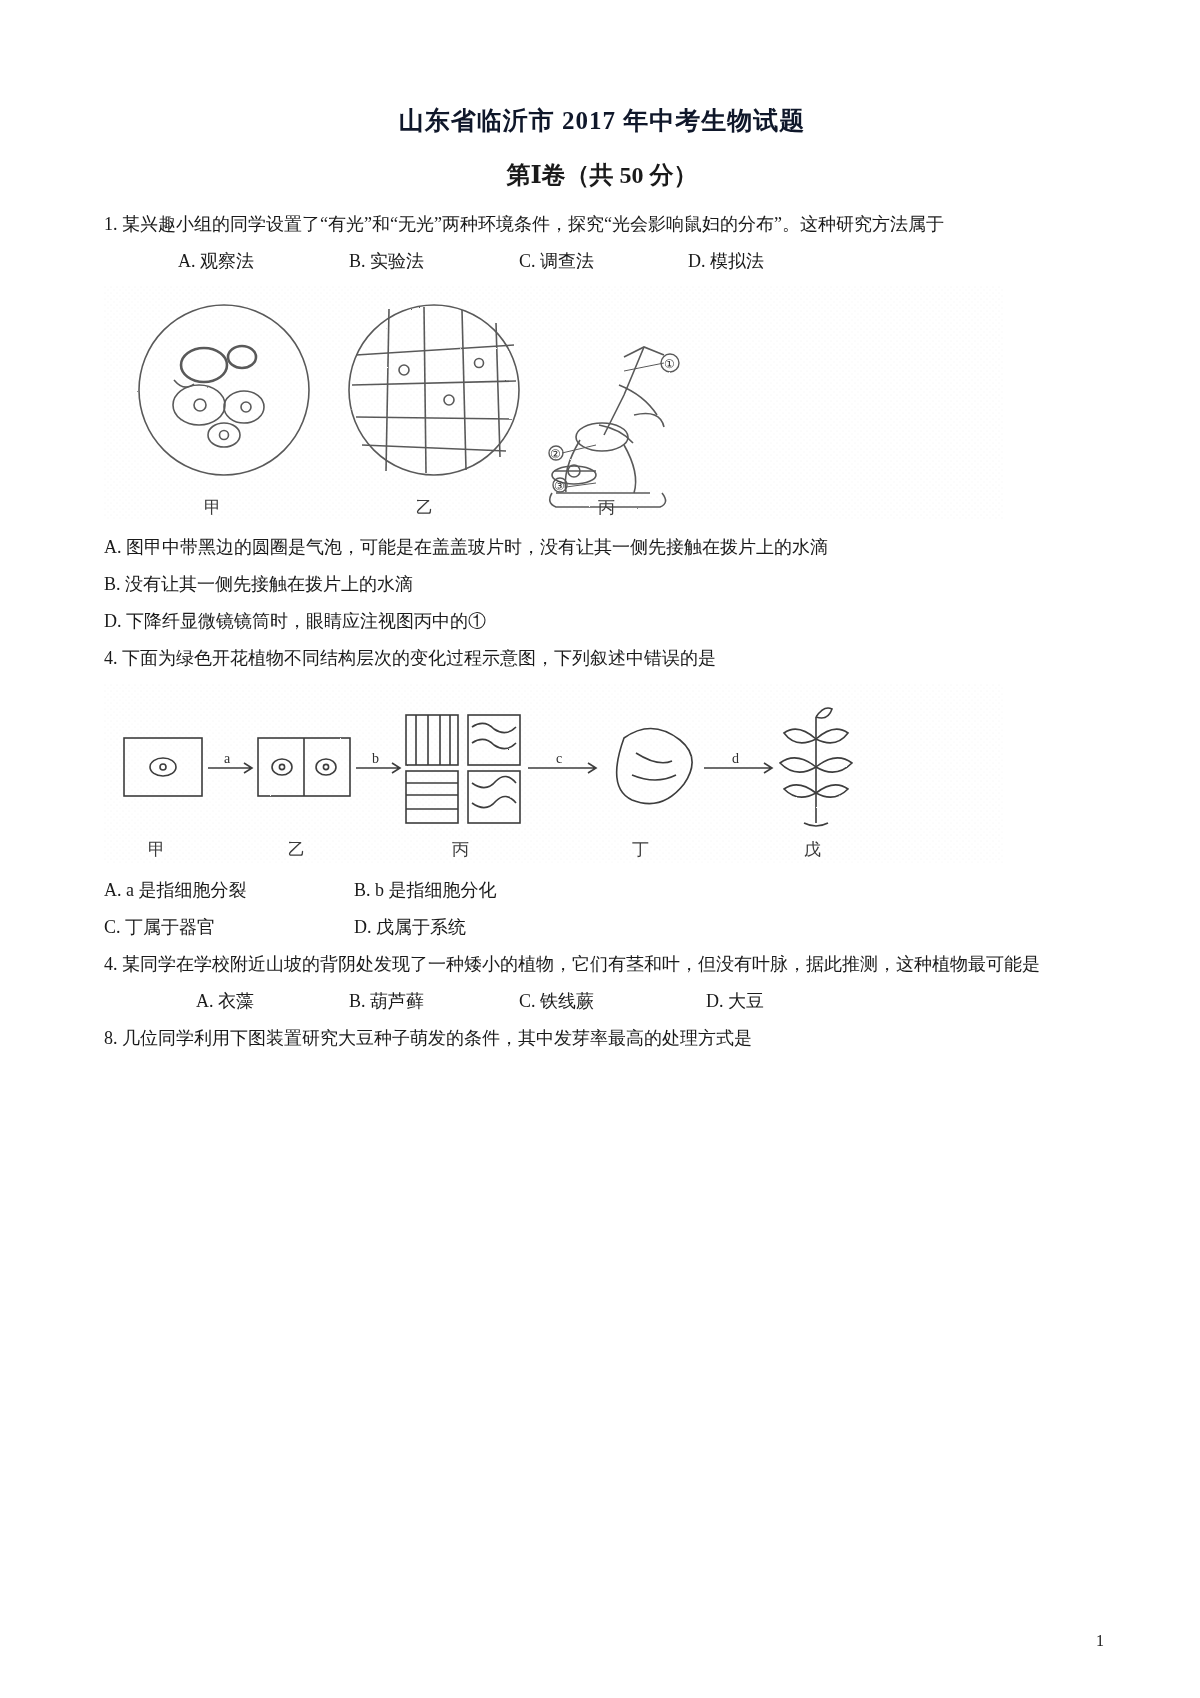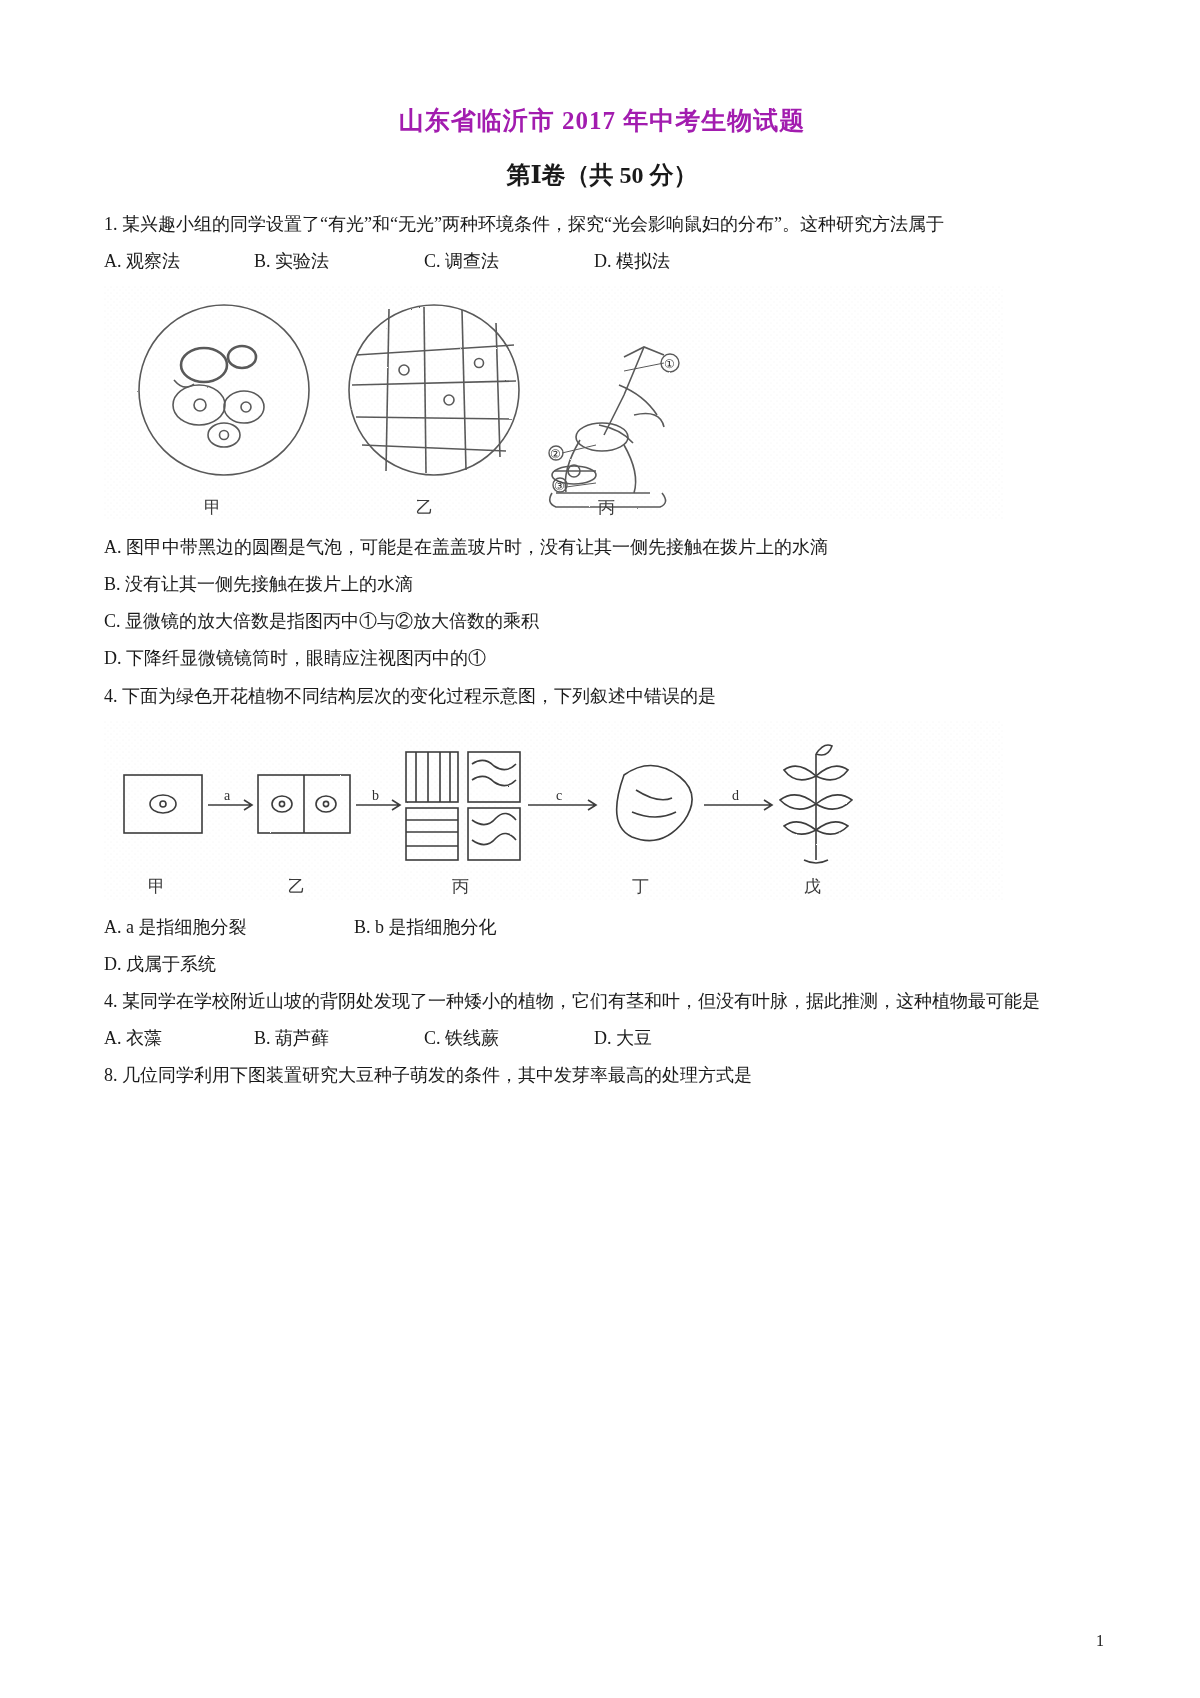--- a/index.html
+++ b/index.html
@@ -16,21 +16,21 @@
   }
   .page {
     position: relative;
     width: 1200px;
     height: 1698px;
     box-sizing: border-box;
     padding: 104px 100px 40px 104px;
   }
   .doc-title {
     text-align: center;
-    color: #a21caf;
+    color: #0f172a;
     font-weight: bold;
     font-size: 25px;
     letter-spacing: 1px;
     margin: 0 0 22px 0;
     font-family: "Liberation Serif", "DejaVu Serif", serif;
   }
   .section-head {
     text-align: center;
     font-size: 24px;
     font-weight: bold;
@@ -52,21 +52,21 @@
   }
   .opts {
     font-size: 18px;
     line-height: 1.95;
     margin: 0 0 2px 0;
     display: flex;
   }
   .opts .o {
     white-space: nowrap;
   }
-  .opts.four .o { width: 170px; }
+  .opts.four .o { width: 170px; text-align: right; }
   .opts.four .o:first-child { width: 150px; }
   .opts.two .o { width: 250px; font-family: Liberation Serif, serif; }
   .opt-line {
     font-size: 18px;
     line-height: 1.95;
     margin: 0 0 2px 0;
   }
   .fig {
     margin: 6px 0 10px 0;
     position: relative;
@@ -175,21 +175,20 @@
         <text x="450" y="205" font-size="12">③</text>
         <text x="100" y="228" class="lbl" font-size="22">甲</text>
         <text x="312" y="228" class="lbl" font-size="22">乙</text>
         <text x="494" y="228" class="lbl" font-size="22">丙</text>
       </g>
     </svg>
   </div>
 
   <p class="opt-line">A. 图甲中带黑边的圆圈是气泡，可能是在盖盖玻片时，没有让其一侧先接触在拨片上的水滴</p>
   <p class="opt-line">B. 没有让其一侧先接触在拨片上的水滴</p>
-  <p class="opt-line">C. 显微镜的放大倍数是指图丙中①与②放大倍数的乘积</p>
   <p class="opt-line">D. 下降纤显微镜镜筒时，眼睛应注视图丙中的①</p>
 
   <p class="q">4. 下面为绿色开花植物不同结构层次的变化过程示意图，下列叙述中错误的是</p>
 
   <div class="fig">
     <svg width="900" height="180" viewBox="0 0 900 180">
       <rect x="0" y="0" width="900" height="180" fill="url(#speck)" opacity="0.5"></rect>
       <g filter="url(#rough)" stroke="#3d3d3d" fill="none" stroke-width="1.6">
 
         <rect x="20" y="55" width="78" height="58"></rect>
@@ -248,20 +247,21 @@
         <text x="700" y="172" class="lbl" font-size="21">戊</text>
       </g>
     </svg>
   </div>
 
   <div class="opts two">
     <span class="o">A. a 是指细胞分裂</span>
     <span class="o">B. b 是指细胞分化</span>
   </div>
   <div class="opts two">
+    <span class="o">C. 丁属于器官</span>
     <span class="o">D. 戊属于系统</span>
   </div>
 
   <p class="q">4. 某同学在学校附近山坡的背阴处发现了一种矮小的植物，它们有茎和叶，但没有叶脉，据此推测，这种植物最可能是</p>
   <div class="opts four">
     <span class="o">A.  衣藻</span>
     <span class="o">B. 葫芦藓</span>
     <span class="o">C. 铁线蕨</span>
     <span class="o">D. 大豆</span>
   </div>

